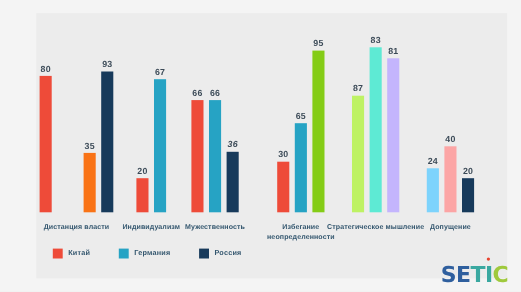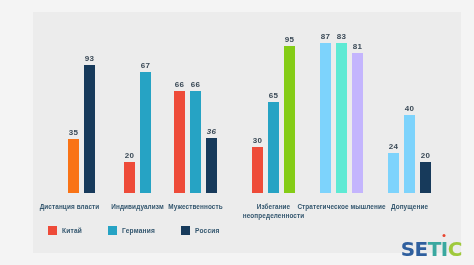--- a/index.html
+++ b/index.html
@@ -122,20 +122,25 @@
 </style>
 </head>
 <body>
 
 <div id="root">
   <div id="panel"></div>
 
   <div id="plot">
       <div class="group" style="left: 14px; width: 45px;">
         <div class="bar-wrap">
+          <div class="bar" style="height: 123.76px; background: rgb(238, 75, 57);">
+            <div class="bar-value">80</div>
+          </div>
+        </div>
+        <div class="bar-wrap">
           <div class="bar" style="height: 54.145px; background: #f97316; margin-left: 24px;">
             <div class="bar-value">35</div>
           </div>
         </div>
         <div class="bar-wrap">
           <div class="bar" style="height: 128px; background: rgb(23, 58, 91);">
             <div class="bar-value">93</div>
           </div>
         </div>
         <div class="cat-label">Дистанция власти</div>
@@ -171,34 +176,34 @@
         </div>
         <div class="cat-label">Мужественность</div>
       </div>
       <div class="group" style="left: 218px; width: 45px;">
         <div class="bar-wrap">
           <div class="bar" style="height: 46.41px; background: rgb(238, 75, 57);">
             <div class="bar-value">30</div>
           </div>
         </div>
         <div class="bar-wrap">
-          <div class="bar" style="height: 91px; background: rgb(38, 163, 196);">
+          <div class="bar" style="height: 81px; background: rgb(38, 163, 196);">
             <div class="bar-value">65</div>
           </div>
         </div>
         <div class="bar-wrap">
           <div class="bar" style="height: 146.965px; background: #84cc16;">
             <div class="bar-value">95</div>
           </div>
         </div>
         <div class="cat-label">Избегание неопределенности</div>
       </div>
       <div class="group" style="left: 286px; width: 45px;">
         <div class="bar-wrap">
-          <div class="bar" style="height: 164px; background: #7dd3fc;">
+          <div class="bar" style="height: 164px; background: #bef264; margin-top: 44px;">
             <div class="bar-value">87</div>
           </div>
         </div>
         <div class="bar-wrap">
           <div class="bar" style="height: 158px; background: #5eead4;">
             <div class="bar-value">83</div>
           </div>
         </div>
         <div class="bar-wrap">
           <div class="bar" style="height: 140px; background: #c4b5fd;">
@@ -207,21 +212,21 @@
         </div>
         <div class="cat-label">Стратегическое мышление</div>
       </div>
       <div class="group" style="left: 354px; width: 45px;">
         <div class="bar-wrap">
           <div class="bar" style="height: 40px; background: #7dd3fc;">
             <div class="bar-value">24</div>
           </div>
         </div>
         <div class="bar-wrap">
-          <div class="bar" style="height: 78px; background: #7dd3fc;">
+          <div class="bar" style="height: 60px; background: #fca5a5;">
             <div class="bar-value">40</div>
           </div>
         </div>
         <div class="bar-wrap">
           <div class="bar" style="height: 30.94px; background: rgb(23, 58, 91);">
             <div class="bar-value">20</div>
           </div>
         </div>
         <div class="cat-label">Допущение</div>
       </div>

